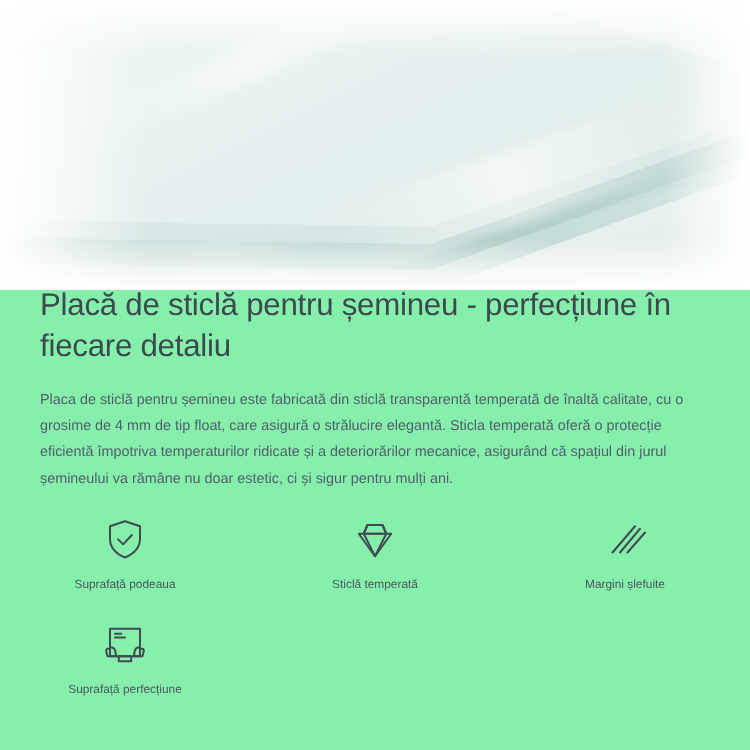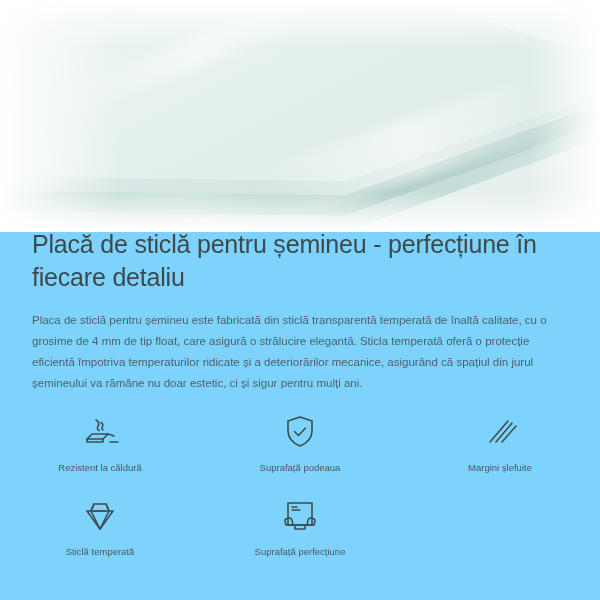--- a/index.html
+++ b/index.html
@@ -10,21 +10,21 @@
     width: 600px;
     height: 600px;
     background: #ffffff;
     font-family: "Liberation Sans", sans-serif;
     overflow: hidden;
   }
   .page {
     position: relative;
     width: 600px;
     height: 600px;
-    background: #7dd3fc;
+    background: #86efac;
     overflow: hidden;
   }
 
   
   .hero {
     position: absolute;
     left: 0;
     top: 0;
     width: 600px;
     height: 232px;
@@ -200,66 +200,53 @@
     <div class="hero-fade-bottom"></div>
   </div>
 
   <div class="content">
     <h1 class="title">Placă de sticlă pentru șemineu - perfecțiune în fiecare detaliu</h1>
     <p class="body">Placa de sticlă pentru șemineu este fabricată din sticlă transparentă temperată de înaltă calitate, cu o grosime de 4 mm de tip float, care asigură o strălucire elegantă. Sticla temperată oferă o protecție eficientă împotriva temperaturilor ridicate și a deteriorărilor mecanice, asigurând că spațiul din jurul șemineului va rămâne nu doar estetic, ci și sigur pentru mulți ani.</p>
   </div>
 
   <div class="features">
 
-    <div class="feature">
-      <span class="ico">
-        <svg width="40" height="34" viewBox="0 0 40 34" fill="none" stroke="#3f4c51" stroke-width="1.6" stroke-linecap="round" stroke-linejoin="round">
-          <path d="M16 5c2.6 1.6 3.3 4 2 6.2-1.1 1.9-.6 3.4 1.2 4.3"></path>
-          <path d="M21 7.5c1.8 1.2 2.3 2.9 1.3 4.4-.8 1.3-.4 2.4.8 3"></path>
-          <path d="M7 24h16l5-5H12z"></path>
-          <path d="M7 24v3h16v-3"></path>
-          <path d="M28 19l6 2"></path>
-          <path d="M30 27h8"></path>
-        </svg>
-      </span>
-      <span class="cap">Rezistent la căldură</span>
-    </div>
 
 
     <div class="feature">
       <span class="ico">
         <svg width="34" height="36" viewBox="0 0 34 36" fill="none" stroke="#3f4c51" stroke-width="1.6" stroke-linecap="round" stroke-linejoin="round">
           <path d="M17 3l12 4v10c0 7-5 12-12 15C10 29 5 24 5 17V7z"></path>
           <path d="M11.5 17.5l4 4 7-7.5"></path>
         </svg>
       </span>
       <span class="cap">Suprafață podeaua</span>
-    </div>
-
-    <div class="feature">
-      <span class="ico">
-        <svg width="36" height="32" viewBox="0 0 36 32" fill="none" stroke="#3f4c51" stroke-width="1.6" stroke-linecap="round">
-          <path d="M8 26L26 5"></path>
-          <path d="M14 26L30 7"></path>
-          <path d="M20 26L34 10"></path>
-        </svg>
-      </span>
-      <span class="cap">Margini șlefuite</span>
     </div>
 
     <div class="feature">
       <span class="ico">
         <svg width="38" height="34" viewBox="0 0 38 34" fill="none" stroke="#3f4c51" stroke-width="1.6" stroke-linecap="round" stroke-linejoin="round">
           <path d="M6 12h26L19 30z"></path>
           <path d="M10 12l3-7h12l3 7"></path>
           <path d="M13 5l-3 7 9 18 9-18-3-7"></path>
           <path d="M13 12h12"></path>
         </svg>
       </span>
       <span class="cap">Sticlă temperată</span>
+    </div>
+
+    <div class="feature">
+      <span class="ico">
+        <svg width="36" height="32" viewBox="0 0 36 32" fill="none" stroke="#3f4c51" stroke-width="1.6" stroke-linecap="round">
+          <path d="M8 26L26 5"></path>
+          <path d="M14 26L30 7"></path>
+          <path d="M20 26L34 10"></path>
+        </svg>
+      </span>
+      <span class="cap">Margini șlefuite</span>
     </div>
 
     <div class="feature">
       <span class="ico">
         <svg width="38" height="34" viewBox="0 0 38 34" fill="none" stroke="#3f4c51" stroke-width="1.6" stroke-linecap="round" stroke-linejoin="round">
           <rect x="7" y="4" width="24" height="22"></rect>
           <path d="M11 8l5 0M11 11l8 0"></path>
           <path d="M6 20c2-2 4-1 5 1l1 5H5l-1-4c-.3-1.3.6-2.4 2-2z"></path>
           <path d="M32 20c-2-2-4-1-5 1l-1 5h7l1-4c.3-1.3-.6-2.4-2-2z"></path>
           <path d="M14 26h10v4H14z"></path>

